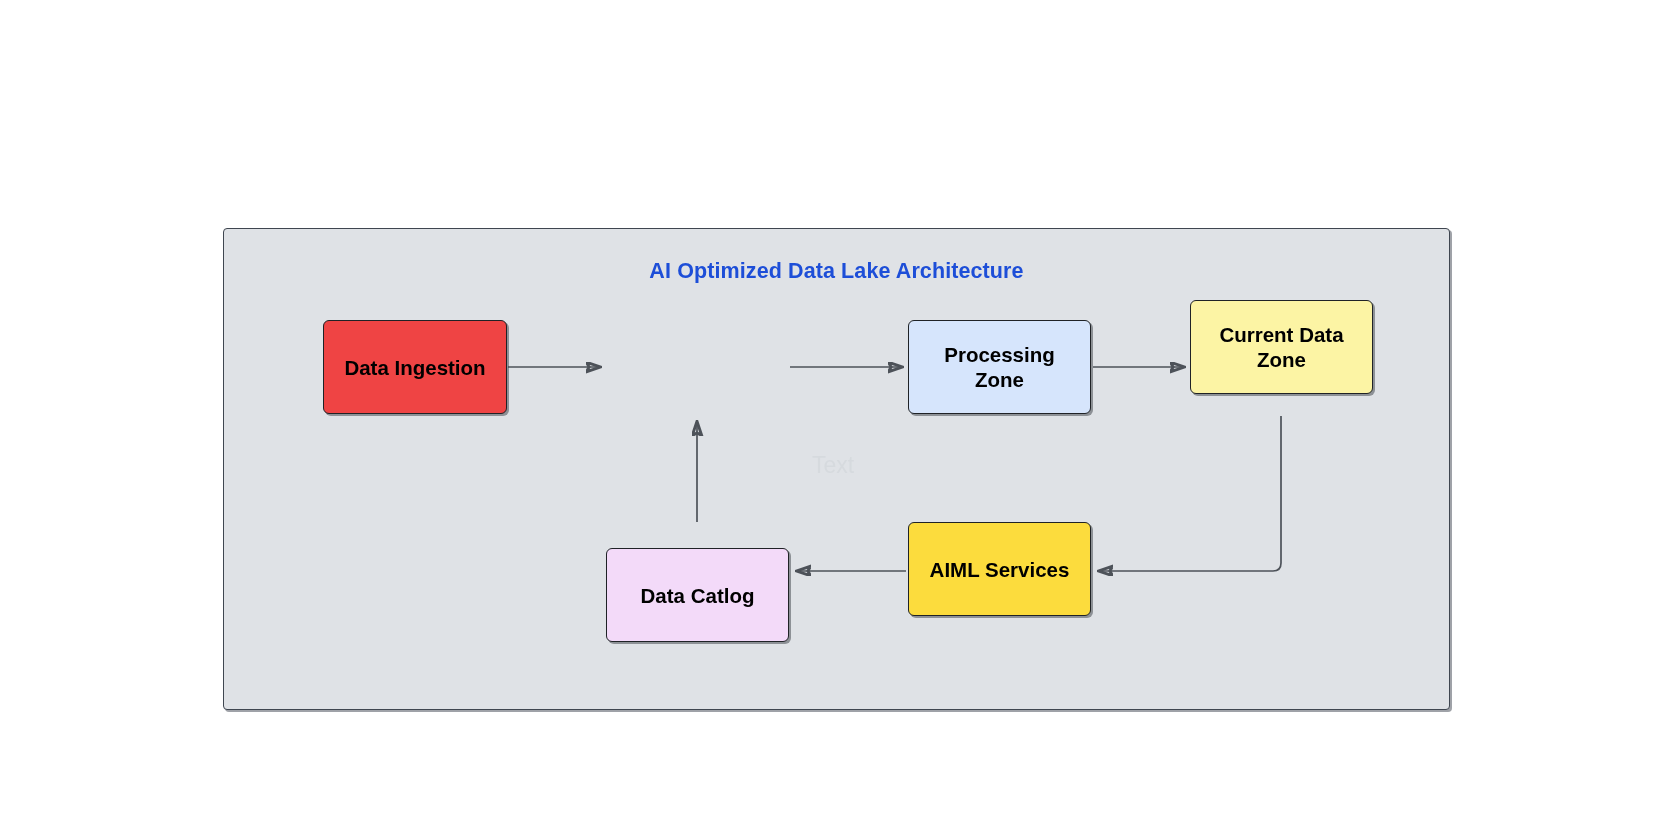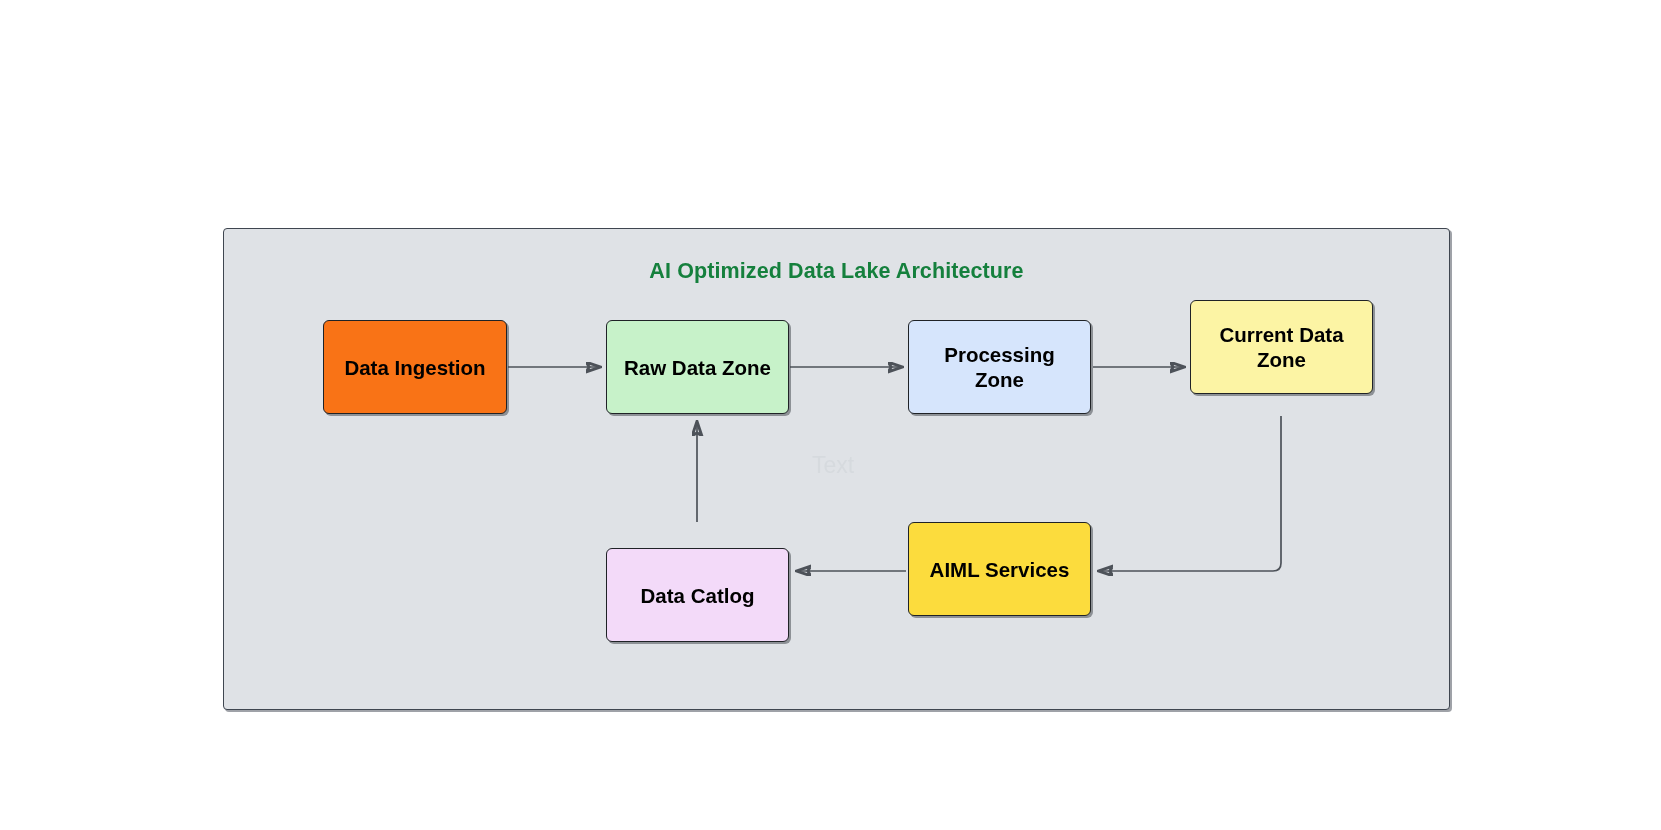--- a/index.html
+++ b/index.html
@@ -39,21 +39,21 @@
   }
 
   .frame-title {
     position: absolute;
     left: 0;
     top: 30px;
     width: 100%;
     text-align: center;
     font-size: 21.5px;
     font-weight: bold;
-    color: #15803d;
+    color: #1d4ed8;
     letter-spacing: 0.1px;
     user-select: none;
   }
 
   
   .watermark {
     position: absolute;
     left: 812px;
     top: 452px;
     font-size: 23px;
@@ -74,21 +74,21 @@
     text-align: center;
     font-size: 20.5px;
     font-weight: bold;
     color: #000000;
     line-height: 1.22;
     padding: 4px 10px;
     box-shadow: 2px 2px 0 0 rgba(60,64,70,0.5);
     user-select: none;
   }
 
-  .node-ingestion   { left: 323px;  top: 320px; width: 184px; height: 94px; background: #f97316; }
+  .node-ingestion   { left: 323px;  top: 320px; width: 184px; height: 94px; background: #ef4444; }
   .node-raw         { left: 606px;  top: 320px; width: 183px; height: 94px; background: #c7f2c9; }
   .node-processing  { left: 908px;  top: 320px; width: 183px; height: 94px; background: #d6e5fc; }
   .node-current     { left: 1190px; top: 300px; width: 183px; height: 94px; background: #fcf4a4; }
   .node-catalog     { left: 606px;  top: 548px; width: 183px; height: 94px; background: #f3daf9; }
   .node-aiml        { left: 908px;  top: 522px; width: 183px; height: 94px; background: #fcdc3d; }
 
   
   #edges {
     position: absolute;
     left: 0;
@@ -129,21 +129,20 @@
 
     <path d="M1281,416 L1281,563 Q1281,571 1273,571 L1099,571" marker-end="url(#arrowhead)"></path>
 
     <line x1="906" y1="571" x2="797" y2="571" marker-end="url(#arrowhead)"></line>
 
     <line x1="697" y1="522" x2="697" y2="422" marker-end="url(#arrowhead)"></line>
   </svg>
 
   <div class="node node-ingestion">Data Ingestion</div>
 
-  <div class="node node-raw">Raw Data Zone</div>
 
   <div class="node node-processing">Processing Zone</div>
 
   <div class="node node-current">Current Data Zone</div>
 
   <div class="node node-catalog">Data Catlog</div>
 
   <div class="node node-aiml">AIML Services</div>
 
 </div>

